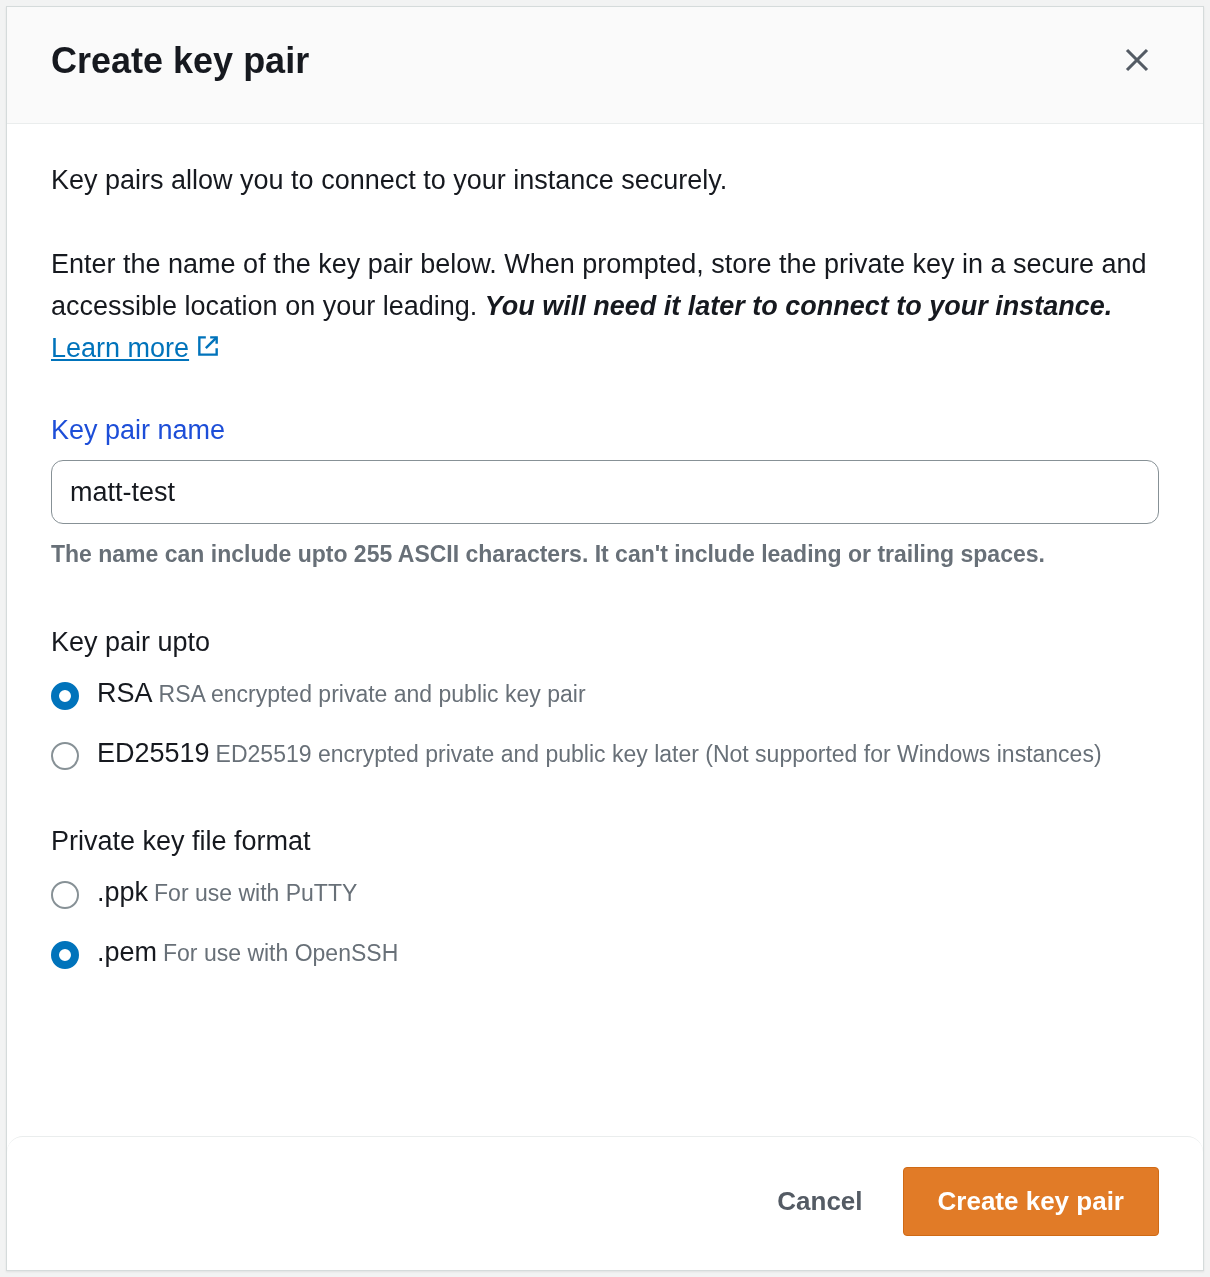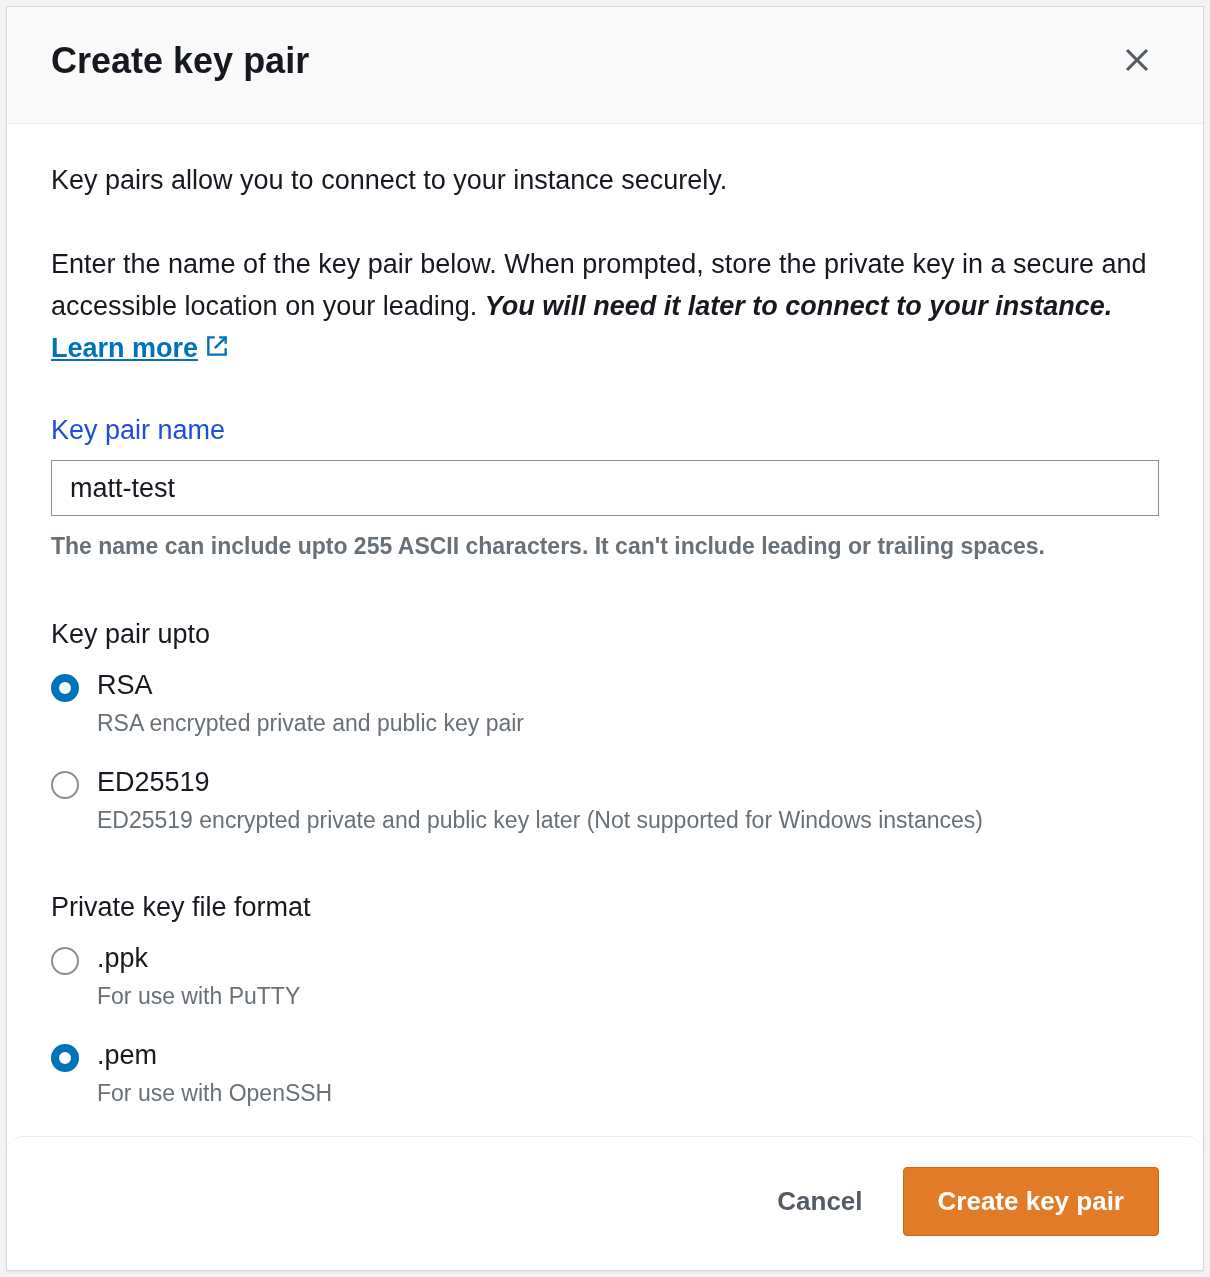--- a/index.html
+++ b/index.html
@@ -61,39 +61,39 @@
     .intro-2 {
       font-size: 27px;
       line-height: 1.55;
       color: #16191f;
       margin-bottom: 44px;
     }
     .intro-2 .bold { font-weight: 700; font-style: italic; }
     .learn-more {
       color: #0073bb;
       text-decoration: underline;
-      font-weight: 700;
+      font-weight: 400;
     }
     .learn-more .ext-icon {
       display: inline-block;
       vertical-align: -2px;
       margin-left: 6px;
     }
     .learn-more .ext-icon svg { width: 26px; height: 26px; }
     .field-label {
       font-size: 27px;
       font-weight: 400;
       color: #1d4ed8;
       margin-bottom: 14px;
     }
     .text-input {
       width: 100%;
-      height: 56px;
+      height: 64px;
       border: 1px solid #879196;
-      border-radius: 0;
+      border-radius: 12px;
       padding: 0 18px;
       font-size: 27px;
       color: #16191f;
       background: #ffffff;
     }
     .hint {
       font-size: 23px;
       color: #687078;
       margin-top: 14px;
       line-height: 1.4;
@@ -125,21 +125,21 @@
       margin-top: 4px;
       cursor: pointer;
       background: #ffffff;
     }
     .radio:checked {
       border-color: #0073bb;
       border-width: 8px;
     }
     .radio-label {
       display: flex;
-      flex-direction: column;
+      flex-direction: row;
       gap: 6px;
     }
     .radio-title {
       font-size: 27px;
       color: #16191f;
     }
     .radio-desc {
       font-size: 23px;
       color: #687078;
       line-height: 1.4;

